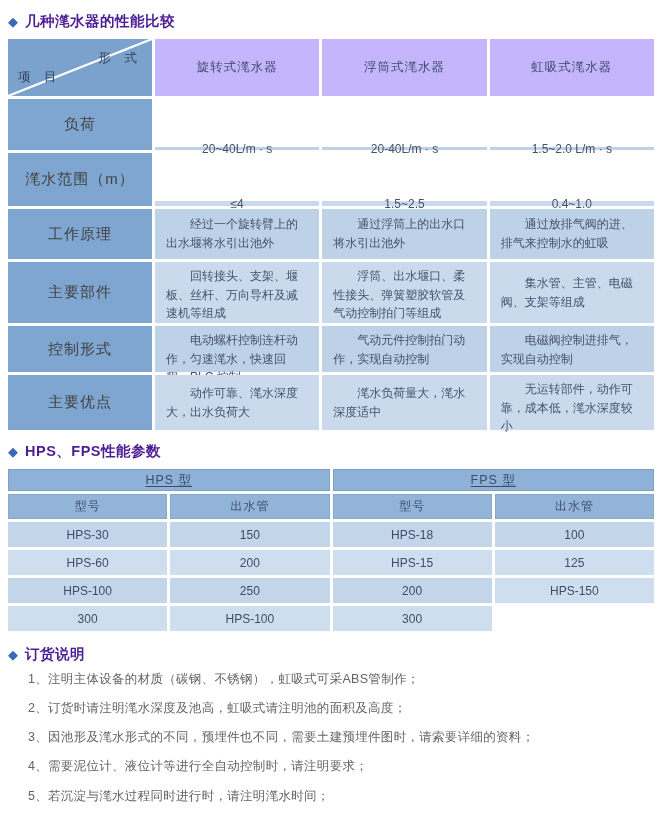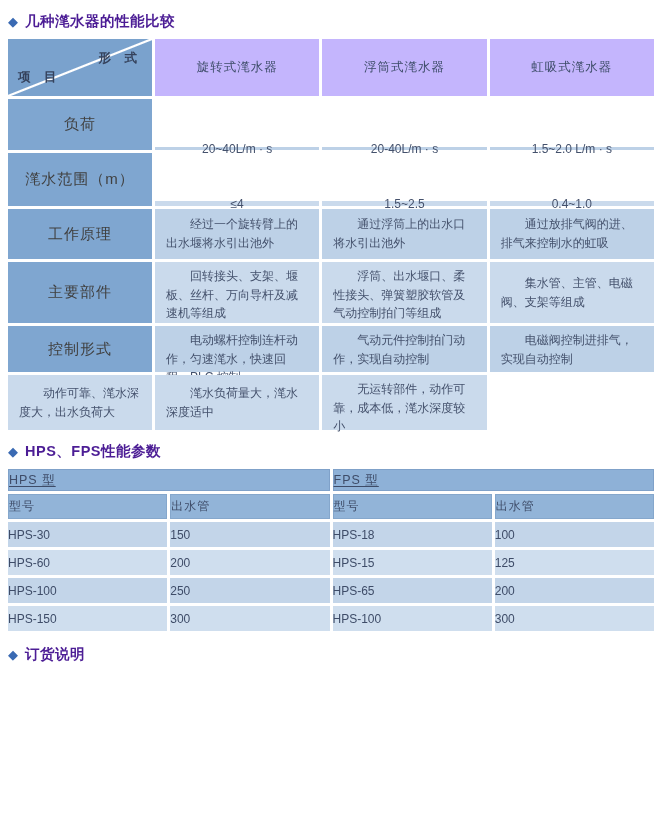--- a/index.html
+++ b/index.html
@@ -28,30 +28,30 @@
          line-height:1.55;align-self:center;margin:auto 0;}
   .t1 .pwrap{align-items:center;}
   .t1 .pwrap > span{display:block;width:100%;}
 
   
   .corner{position:relative;background:#7aa2cd;
     background-image:linear-gradient(to bottom right,
       rgba(0,0,0,0) calc(50% - 1.6px),
       #ffffff calc(50% - .6px),
       #ffffff calc(50% + .6px),
-      rgba(0,0,0,0) calc(50% + 1.6px));font-weight:bold;}
+      rgba(0,0,0,0) calc(50% + 1.6px));}
   .corner span{position:absolute;font-size:12.5px;color:#35425c;letter-spacing:5px;}
   .corner .tr{top:11px;right:10px;}
   .corner .bl{bottom:10px;left:10px;}
 
   
   .t2{display:grid;grid-template-columns:1fr 1fr 1fr 1fr;gap:3px;
       grid-template-rows:22px 25px 25px 25px 25px 25px;
       background:#ffffff;margin-bottom:14px;}
-  .t2 > div{display:flex;align-items:center;
+  .t2 > div{display:flex;align-items:center;justify-content:center;
       font-size:12px;color:#3e4c68;}
   .t2 .group{grid-column:span 2;background:#8eb1d7;border:1px solid #7fa1c9;
       font-size:12.5px;letter-spacing:1px;}
   .t2 .group u{text-underline-offset:2px;}
   .t2 .sub{background:#92b4d8;border:1px solid #85a7cc;letter-spacing:1px;}
   .t2 .r-odd{background:#c3d5e9;}
   .t2 .r-even{background:#cfdeee;}
 
   
   .notes{margin-top:2px;}
@@ -114,20 +114,21 @@
     <div class="odd pwrap">
         <span class="p">电动螺杆控制连杆动作，匀速滗水，快速回程，PLC 控制</span>
       </div>
     <div class="odd pwrap">
         <span class="p">气动元件控制拍门动作，实现自动控制</span>
       </div>
     <div class="odd pwrap">
         <span class="p">电磁阀控制进排气，实现自动控制</span>
       </div>
 
+    <div class="hcol">主要优点</div>
     <div class="even pwrap">
         <span class="p">动作可靠、滗水深度大，出水负荷大</span>
       </div>
     <div class="even pwrap">
         <span class="p">滗水负荷量大，滗水深度适中</span>
       </div>
     <div class="even pwrap">
         <span class="p">无运转部件，动作可靠，成本低，滗水深度较小</span>
       </div>
   </div>
@@ -155,28 +156,35 @@
     <div class="r-odd">HPS-18</div>
     <div class="r-odd">100</div>
 
     <div class="r-even">HPS-60</div>
     <div class="r-even">200</div>
     <div class="r-even">HPS-15</div>
     <div class="r-even">125</div>
 
     <div class="r-odd">HPS-100</div>
     <div class="r-odd">250</div>
-    <div class="r-odd">HPS-65</div>
     <div class="r-odd">200</div>
 
     <div class="r-even">HPS-150</div>
     <div class="r-even">300</div>
     <div class="r-even">HPS-100</div>
     <div class="r-even">300</div>
   </div>
 
   <div class="sec-title">
     <span class="diamond">◆</span>
     <span class="txt">订货说明</span>
   </div>
 
+  <div class="notes">
+    <div class="item">1、注明主体设备的材质（碳钢、不锈钢），虹吸式可采ABS管制作；</div>
+    <div class="item">2、订货时请注明滗水深度及池高，虹吸式请注明池的面积及高度；</div>
+    <div class="item">3、因池形及滗水形式的不同，预埋件也不同，需要土建预埋件图时，请索要详细的资料；</div>
+    <div class="item">4、需要泥位计、液位计等进行全自动控制时，请注明要求；</div>
+    <div class="item">5、若沉淀与滗水过程同时进行时，请注明滗水时间；</div>
+
+  </div>
 
 </div>
 
 </body></html>

